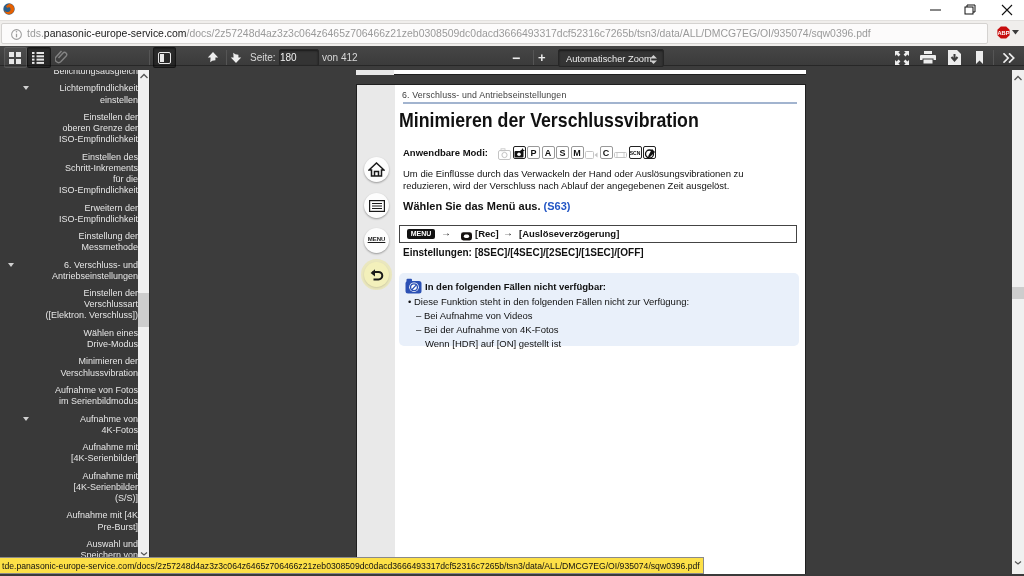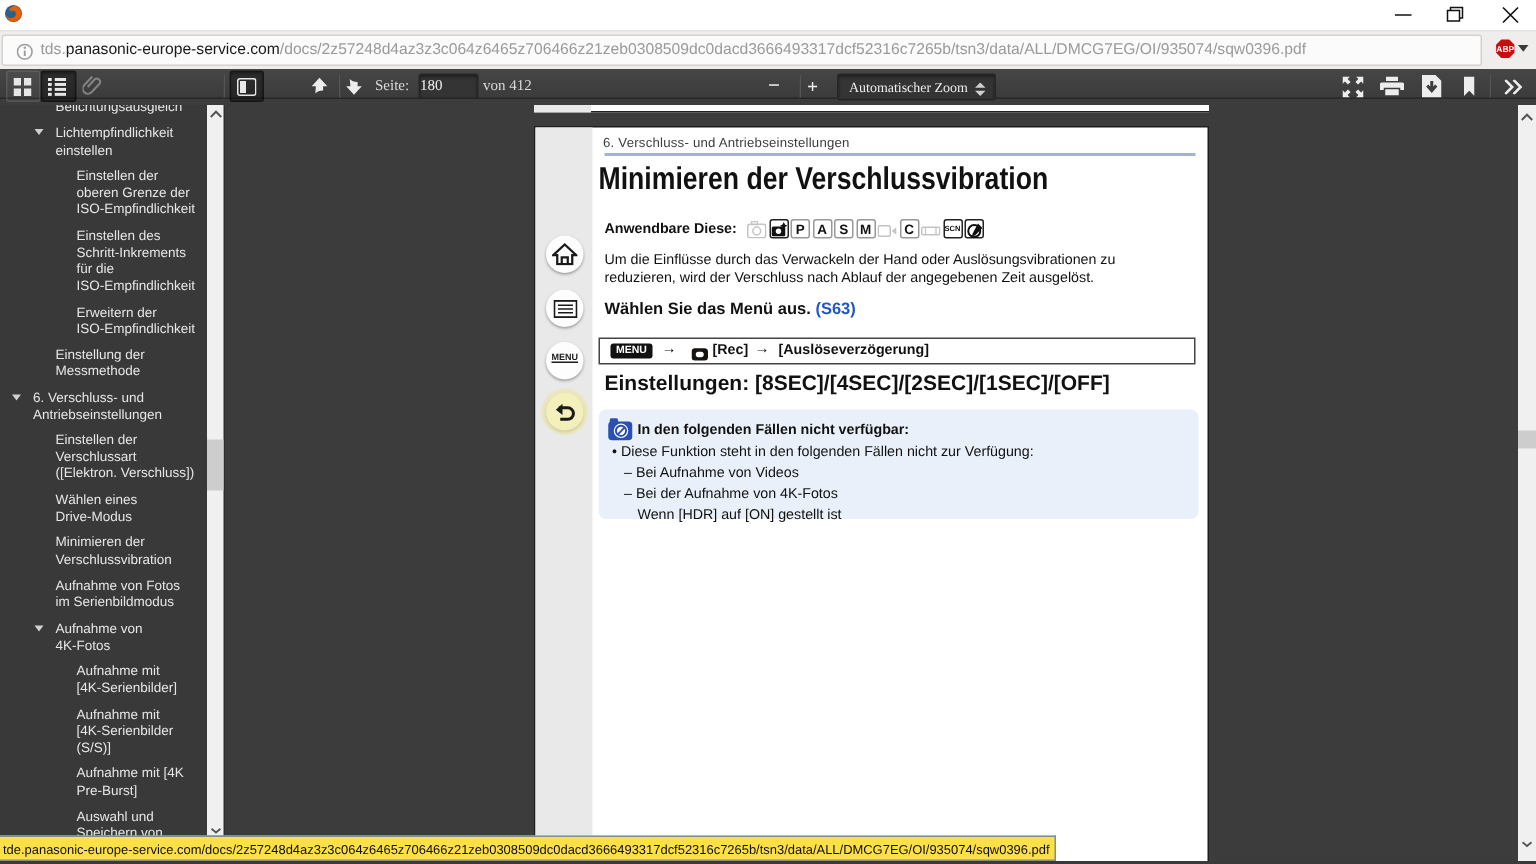--- a/index.html
+++ b/index.html
@@ -13,35 +13,35 @@
 .winbtn { position:absolute; top:0; width:30px; height:20px; }
 
 
 #urlbar { position:absolute; left:0; top:20px; width:1024px; height:26px; background:#f0eeec; border-top:1px solid #e3e1df; }
 #urlinput { position:absolute; left:1px; top:2px; width:987px; height:21px; background:#fcfbfb; border:1px solid #d4d2d0; border-radius:2px; }
 #urltext { position:absolute; left:25px; top:3.5px; font-size:10.45px; color:#9a9a9a; white-space:nowrap; }
 #urltext b { color:#1a1a1a; font-weight:normal; }
 
 
 #toolbar { position:absolute; left:0; top:46px; width:1024px; height:20px;
-  background:linear-gradient(#464646,#3b3b3b); border-bottom:1px solid #272727;font-family:Liberation Serif, serif; }
+  background:linear-gradient(#464646,#3b3b3b); border-bottom:1px solid #272727; }
 .tbtn { position:absolute; top:1px; height:21px; border-radius:2px; }
 .toggled { background:rgba(0,0,0,0.35); border:1px solid rgba(0,0,0,0.45); box-shadow:inset 0 1px 2px rgba(0,0,0,0.4); }
 .tlabel { position:absolute; top:6px; font-size:10px; color:#d9d9d9; }
 .tsep { position:absolute; top:4px; width:1px; height:15px; background:#2c2c2c; border-right:1px solid #555; }
 #pageinput { position:absolute; left:279px; top:3px; width:40px; height:17px; background:#343434;
   border:1px solid #262626; border-radius:2px; color:#f0f0f0; font-size:10px; 
   padding:2px 2px 0 0; box-shadow:inset 0 1px 2px rgba(0,0,0,.5); }
 #zoomsel { position:absolute; left:558px; top:3px; width:106px; height:18px; background:#343434;
   border:1px solid #262626; border-radius:2px; color:#ededed; font-size:9.3px; padding:4px 0 0 7px;
   box-shadow:inset 0 1px 2px rgba(0,0,0,.5); }
 
 
 #sidebar { position:absolute; left:0; top:70px; width:150px; height:506px; background:#393939; overflow:hidden; border-right:1px solid #2e2e2e; }
-#outline { position:absolute; left:0; top:0; width:138px; }
+#outline { position:absolute; left:0; top:0; width:138px;text-align:right; }
 .oi { position:relative; color:#e6e6e6; font-size:9px; line-height:11.1px; margin-bottom:6.4px; }
 .l1 { padding-left:22px; }
 .l2 { padding-left:37px; }
 .l3 { padding-left:51px; }
 .tri { position:absolute; top:3px; width:0; height:0; border-left:3.5px solid transparent; border-right:3.5px solid transparent; border-top:4.5px solid #d0d0d0; }
 .t1 { left:8px; }
 .t2 { left:23px; }
 
 #sb-sb { position:absolute; left:138px; top:0; width:12px; height:487px; background:#f0f0f0; }
 
@@ -236,21 +236,21 @@
   <div class="navcirc" style="top:177px;background:#f3f0bb;box-shadow:0 0 0 3px rgba(236,230,148,0.5),0 1px 2px rgba(0,0,0,.25)">
     <svg class="abs" style="left:5px;top:7px" width="15" height="12" viewBox="0 0 15 12">
       <path d="M4.5 10.5 H9.5 a3.8 3.8 0 0 0 0-7.6 H3.5" fill="none" stroke="#1a1a1a" stroke-width="2"></path>
       <path d="M6 0.2 L1.6 4.1 L6 7.6 Z" fill="#1a1a1a"></path>
     </svg>
   </div>
 
   <div class="pc" style="left:45px;top:5px;font-size:8.8px;letter-spacing:0.15px;color:#3c3c3c">6. Verschluss- und Antriebseinstellungen</div>
   <div class="pc" style="left:46px;top:17px;width:394px;height:2px;background:#a2b4cf"></div>
   <div class="pc" style="left:42px;top:23px;font-size:21px;font-weight:bold;transform:scaleX(0.845);transform-origin:0 0;white-space:nowrap">Minimieren der Verschlussvibration</div>
-  <div class="pc" style="left:46px;top:62px;font-size:9.5px;font-weight:bold">Anwendbare Diese:</div>
+  <div class="pc" style="left:46px;top:62px;font-size:9.5px;font-weight:bold">Anwendbare Modi:</div>
 
   <div class="pc" id="modeicons" style="left:141px;top:61px"><span style="display:inline-block;width:13px;height:13px;margin-right:1.5px;vertical-align:top;"><svg width="13" height="12" style="margin-top:1px">
           <rect x="0.5" y="2.5" width="12" height="9" rx="1.5" fill="none" stroke="#c4c4c4" stroke-width="1"></rect>
           <rect x="3" y="0.8" width="4" height="2" fill="none" stroke="#c4c4c4" stroke-width="0.8"></rect>
           <circle cx="6.5" cy="7" r="2.6" fill="none" stroke="#c4c4c4" stroke-width="1"></circle>
         </svg></span><span style="display:inline-block;width:13px;height:13px;border:1px solid #999;border-radius:2px;font-size:9px;font-weight:bold;text-align:center;line-height:12px;color:#111;margin-right:1.5px;vertical-align:top;background:#fff;border-color:#222"><svg width="11" height="11" style="margin-top:1px">
           <rect x="0.5" y="3" width="9" height="6.5" rx="1" fill="#111"></rect>
           <circle cx="5" cy="6.2" r="1.8" fill="#fff"></circle>
           <path d="M8.5 0 L9.3 1.7 L11 2.5 L9.3 3.3 L8.5 5 L7.7 3.3 L6 2.5 L7.7 1.7 Z" fill="#111"></path>
         </svg></span><span style="display:inline-block;width:13px;height:13px;border:1px solid #999;border-radius:2px;font-size:9px;font-weight:bold;text-align:center;line-height:12px;color:#111;margin-right:1.5px;vertical-align:top;background:#fff;">P</span><span style="display:inline-block;width:13px;height:13px;border:1px solid #999;border-radius:2px;font-size:9px;font-weight:bold;text-align:center;line-height:12px;color:#111;margin-right:1.5px;vertical-align:top;background:#fff;">A</span><span style="display:inline-block;width:13px;height:13px;border:1px solid #999;border-radius:2px;font-size:9px;font-weight:bold;text-align:center;line-height:12px;color:#111;margin-right:1.5px;vertical-align:top;background:#fff;">S</span><span style="display:inline-block;width:13px;height:13px;border:1px solid #999;border-radius:2px;font-size:9px;font-weight:bold;text-align:center;line-height:12px;color:#111;margin-right:1.5px;vertical-align:top;background:#fff;">M</span><span style="display:inline-block;width:13px;height:13px;margin-right:1.5px;vertical-align:top;"><svg width="13" height="10" style="margin-top:2px">
@@ -270,21 +270,21 @@
   <div class="pc" style="left:42px;top:140px;width:398px;height:18px;border:1px solid #444"></div>
   <div class="pc" style="left:50px;top:143.5px;width:28px;height:10px;background:#111;border-radius:2px;color:#fff;font-size:7px;font-weight:bold;text-align:center;line-height:10px">MENU</div>
   <div class="pc" style="left:84px;top:142px;font-size:10px">→</div>
   <svg class="abs" style="left:104px;top:147px" width="11" height="8.5" viewBox="0 0 12 9">
     <rect x="0" y="0" width="12" height="9" rx="2.6" fill="#161210"></rect>
     <rect x="3.1" y="2.6" width="5.8" height="3.9" rx="1.9" fill="#fff"></rect>
   </svg>
   <div class="pc" style="left:118px;top:143px;font-size:9.5px;font-weight:bold">[Rec]</div>
   <div class="pc" style="left:146px;top:142px;font-size:10px">→</div>
   <div class="pc" style="left:162px;top:143px;font-size:9.5px;font-weight:bold">[Auslöseverzögerung]</div>
-  <div class="pc" style="left:46px;top:162px;font-size:14px;font-weight:bold">Einstellungen: [8SEC]/[4SEC]/[2SEC]/[1SEC]/[OFF]</div>
+  <div class="pc" style="left:46px;top:162px;font-size:10px;font-weight:bold">Einstellungen: [8SEC]/[4SEC]/[2SEC]/[1SEC]/[OFF]</div>
 
   <div class="pc" style="left:42px;top:188px;width:400px;height:73px;background:#e9f0fa;border-radius:5px"></div>
   <svg class="abs" style="left:48px;top:193px" width="17" height="16" viewBox="0 0 17 16">
     <rect x="0.5" y="3" width="16" height="12.5" rx="2.5" fill="#2b50b4"></rect>
     <rect x="1.5" y="0.8" width="5.5" height="3.5" rx="1" fill="#2b50b4"></rect>
     <circle cx="9" cy="9.2" r="4.8" fill="#fff"></circle>
     <circle cx="9" cy="9.2" r="3.4" fill="none" stroke="#2b50b4" stroke-width="1.3"></circle>
     <line x1="6.8" y1="11.7" x2="11.4" y2="6.9" stroke="#2b50b4" stroke-width="1.3"></line>
   </svg>
   <div class="pc" style="left:68px;top:196px;font-size:9.5px;font-weight:bold">In den folgenden Fällen nicht verfügbar:</div>

